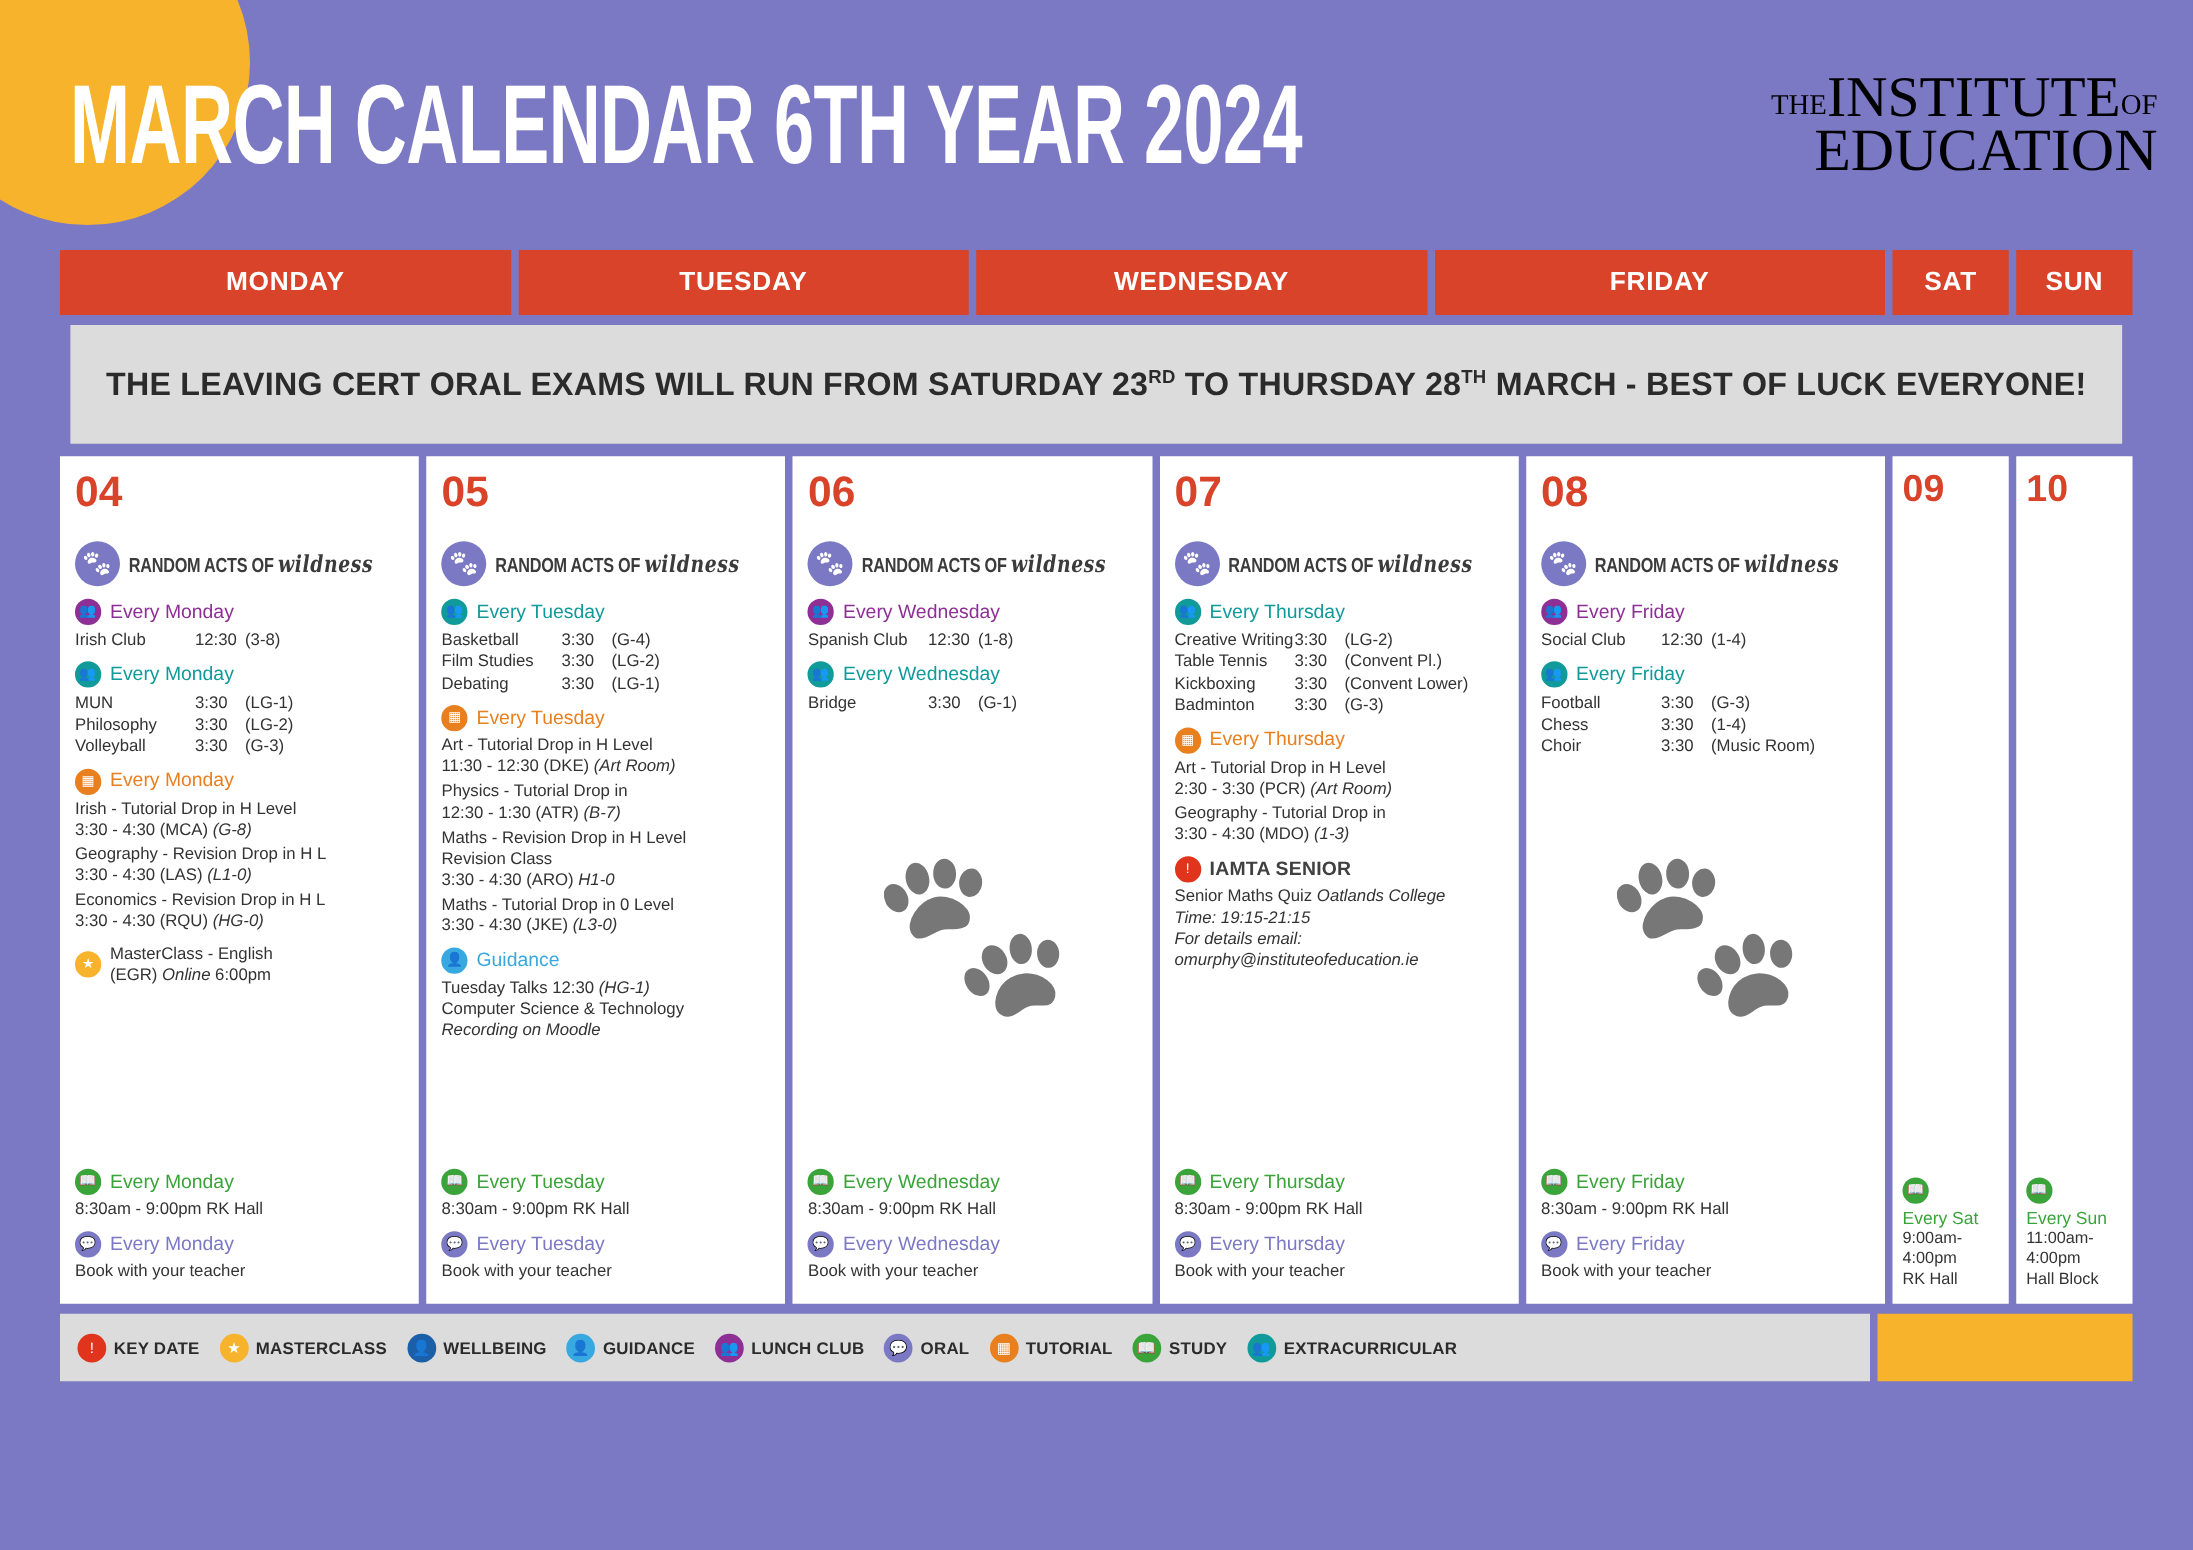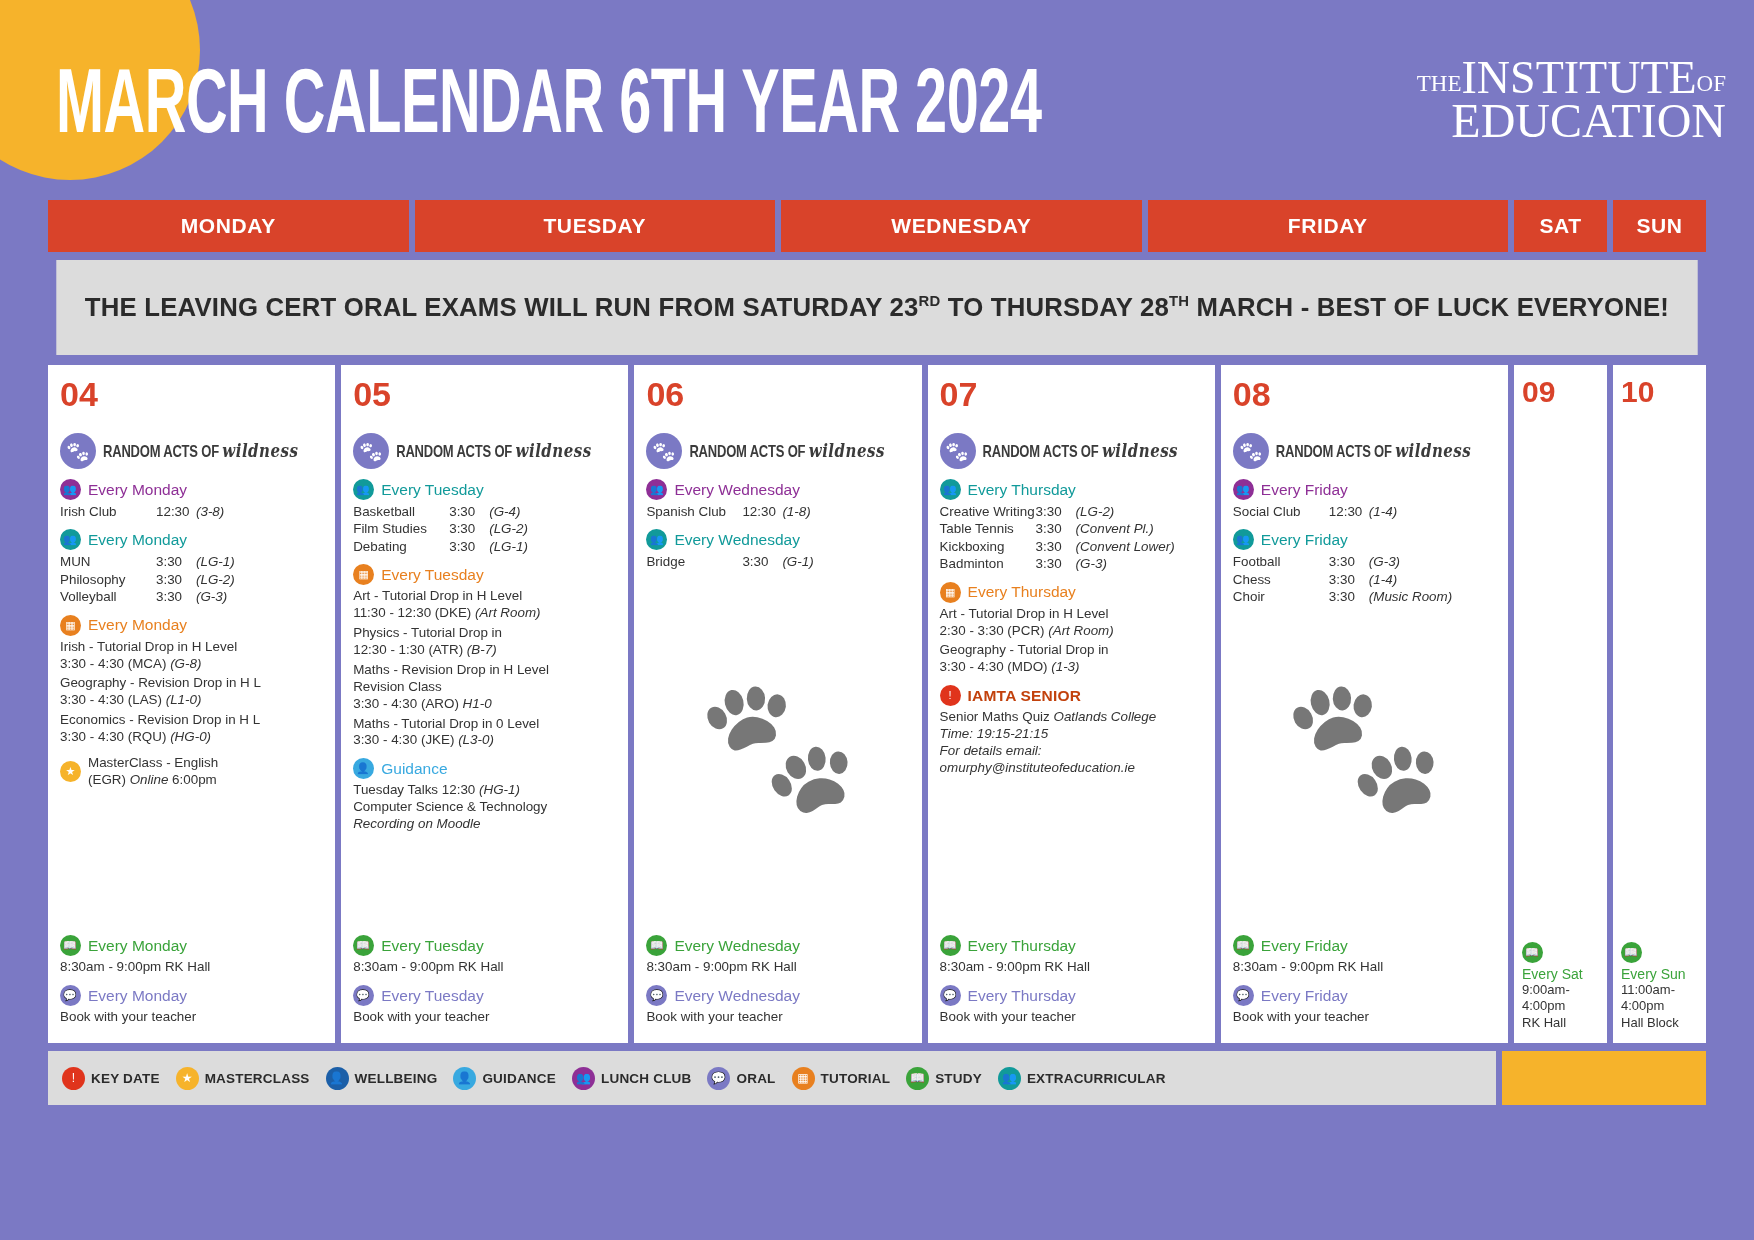--- a/index.html
+++ b/index.html
@@ -24,21 +24,21 @@
   .main-title {
     font-family: "Liberation Sans", sans-serif;
     font-weight: bold;
     font-size: 62px;
     color: #ffffff;
     letter-spacing: -0.5px;
     transform: scaleY(1.45) scaleX(0.93);
     transform-origin: left center;
     white-space: nowrap;
   }
-  .logo { text-align: right; color: #ffffff; font-family: "Liberation Serif", serif; line-height: 0.92; }
+  .logo { text-align: right; color: #000000; font-family: "Liberation Serif", serif; line-height: 0.92; }
   .logo-l1 { font-size: 46px; letter-spacing: 0px; white-space: nowrap; }
   .logo-l1 .sm { font-size: 23px; vertical-align: 2px;}
   .logo-l2 { font-size: 48px; letter-spacing: 0px; white-space: nowrap; font-family: Liberation Serif, serif; }
 
   .grid-wrap { position: relative; z-index: 2; padding: 0 48px; }
 
   .dayhead-row { display: flex; gap: 6px; margin-bottom: 8px; }
   .dayhead {
     background: #d9432a; color: #fff;
     font-weight: bold; font-size: 21px; letter-spacing: 0.6px;
@@ -98,28 +98,28 @@
   .ico.master { background: #f6b32b; }
   .ico.wellbeing { background: #1b5fa8; }
 
   .sect-title { font-size: 15.5px; font-weight: normal; }
   .t-lunch { color: #8e2f96; }
   .t-extra { color: #119a9a; }
   .t-tutorial { color: #e8801f; }
   .t-guidance { color: #38a9e0; }
   .t-study { color: #3aa33a; }
   .t-oral { color: #7b79c4; }
-  .t-key { color: #c2410c; font-weight: bold; letter-spacing: 0.2px; }
+  .t-key { color: #404040; font-weight: bold; letter-spacing: 0.2px; }
 
   .line { font-size: 13.4px; color: #333; line-height: 1.26; white-space: nowrap; }
   .line .it { font-style: italic; }
   .clubrow { display: flex; font-size: 13.4px; color: #333; line-height: 1.3; }
   .clubrow .nm { width: 96px; flex: 0 0 96px; }
   .clubrow .tm { width: 40px; flex: 0 0 40px; }
-  .clubrow .rm { font-style: italic; }
+  .clubrow .rm { }
   .tut { margin-bottom: 3px; }
   .tut .line { white-space: normal; }
 
   .paw-watermark {
     position: absolute; left: 50%; top: 56%;
     transform: translate(-50%,-50%);
     font-size: 130px; color: #e4e4e6; z-index: 0; line-height: 1;
     filter: grayscale(1); opacity: 0.85;
   }
   .bottom-sects { margin-top: auto; position: relative; z-index: 1; }

